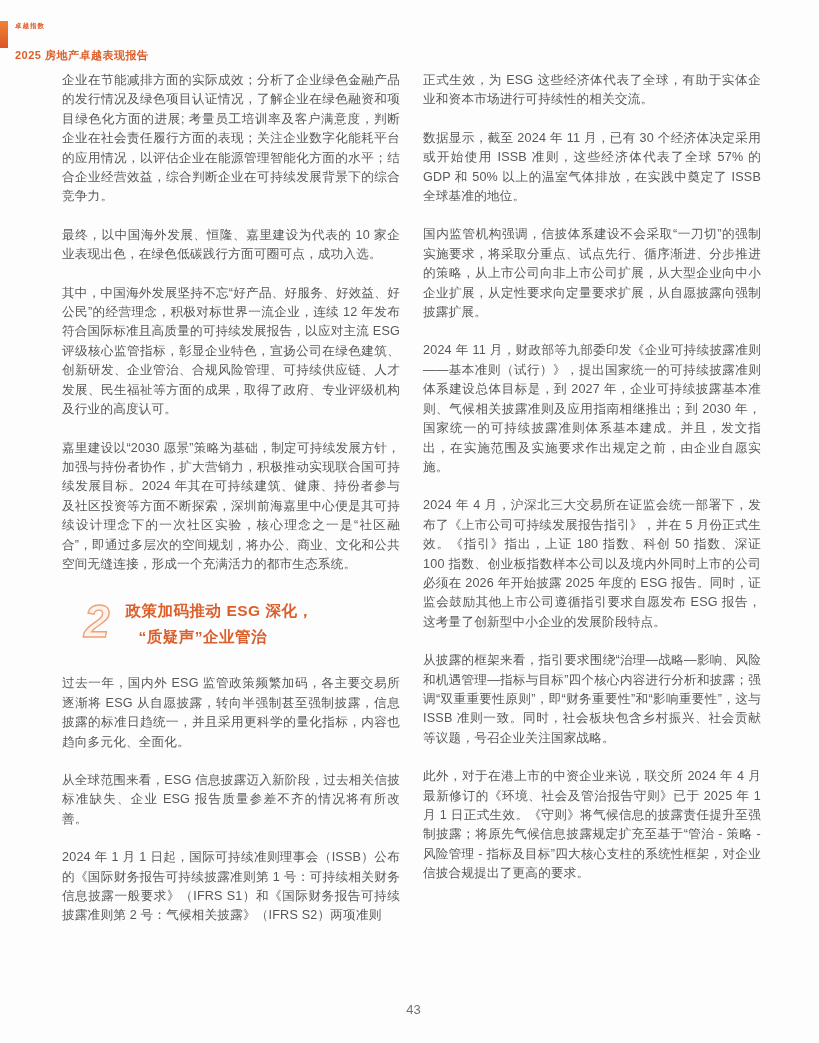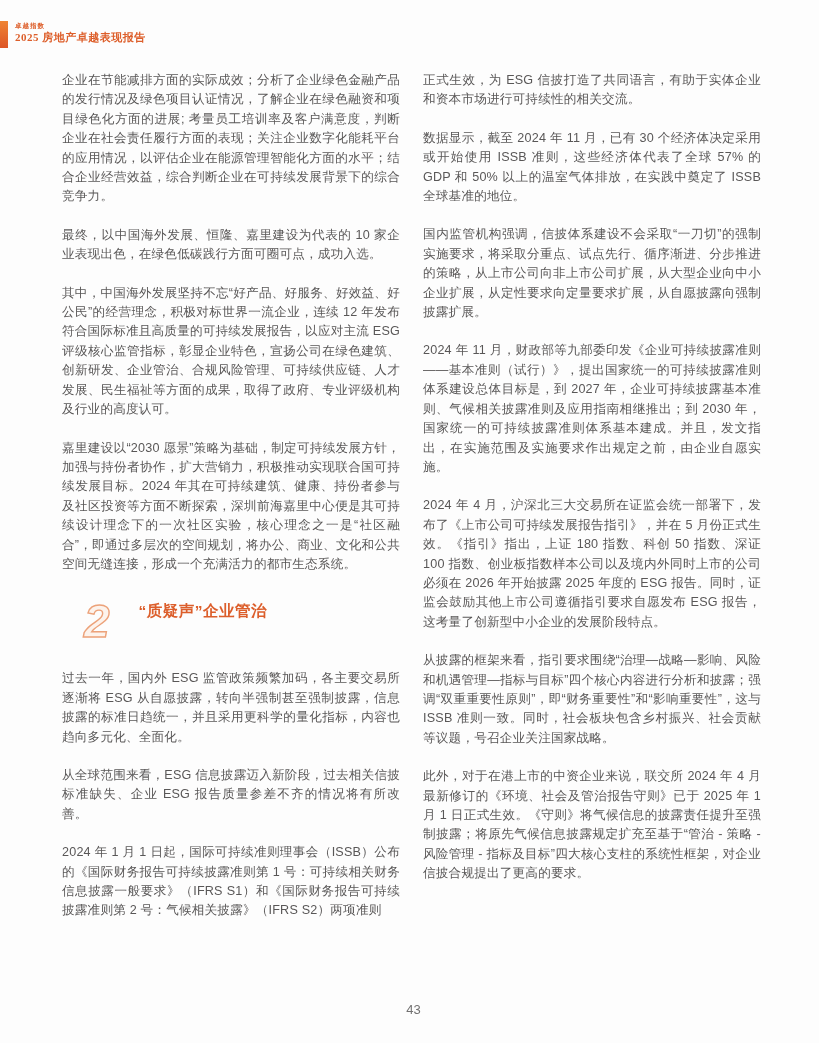--- a/index.html
+++ b/index.html
@@ -18,21 +18,21 @@
     width:8px; height:27px;
     background:linear-gradient(180deg,#ef8434 0%, #dd5526 100%);
   }
   .header-text { margin-left:7px; padding-top:1px; }
   .header-eyebrow {
     font-size:6.5px; font-weight:bold; letter-spacing:1px;
     color:#dd5f2b; line-height:8px;
   }
   .header-title {
     font-size:11px; font-weight:bold; letter-spacing:0.5px;
-    color:#dd5f2b; line-height:15px; margin-top:0;font-family:Liberation Serif, serif;
+    color:#dd5f2b; line-height:15px; margin-top:18px;
   }
   
   .columns {
     position:absolute; top:71px; left:62px;
     width:699px;
     display:flex; gap:23px;justify-content:flex-end;
   }
   .col { width:338px; }
   .col p {
     font-size:12.6px;
@@ -87,31 +87,32 @@
 
     <div class="col">
       <p>企业在节能减排方面的实际成效；分析了企业绿色金融产品的发行情况及绿色项目认证情况，了解企业在绿色融资和项目绿色化方面的进展; 考量员工培训率及客户满意度，判断企业在社会责任履行方面的表现；关注企业数字化能耗平台的应用情况，以评估企业在能源管理智能化方面的水平；结合企业经营效益，综合判断企业在可持续发展背景下的综合竞争力。</p>
       <p>最终，以中国海外发展、恒隆、嘉里建设为代表的 10 家企业表现出色，在绿色低碳践行方面可圈可点，成功入选。</p>
       <p>其中，中国海外发展坚持不忘“好产品、好服务、好效益、好公民”的经营理念，积极对标世界一流企业，连续 12 年发布符合国际标准且高质量的可持续发展报告，以应对主流 ESG 评级核心监管指标，彰显企业特色，宣扬公司在绿色建筑、创新研发、企业管治、合规风险管理、可持续供应链、人才发展、民生福祉等方面的成果，取得了政府、专业评级机构及行业的高度认可。</p>
       <p>嘉里建设以“2030 愿景”策略为基础，制定可持续发展方针，加强与持份者协作，扩大营销力，积极推动实现联合国可持续发展目标。2024 年其在可持续建筑、健康、持份者参与及社区投资等方面不断探索，深圳前海嘉里中心便是其可持续设计理念下的一次社区实验，核心理念之一是“社区融合”，即通过多层次的空间规划，将办公、商业、文化和公共空间无缝连接，形成一个充满活力的都市生态系统。</p>
 
       <div class="section-heading">
         <div class="section-number">2</div>
         <div class="section-title">
+          <div class="line1">政策加码推动 ESG 深化，</div>
           <div class="line2">“质疑声”企业管治</div>
         </div>
       </div>
 
       <p>过去一年，国内外 ESG 监管政策频繁加码，各主要交易所逐渐将 ESG 从自愿披露，转向半强制甚至强制披露，信息披露的标准日趋统一，并且采用更科学的量化指标，内容也趋向多元化、全面化。</p>
       <p>从全球范围来看，ESG 信息披露迈入新阶段，过去相关信披标准缺失、企业 ESG 报告质量参差不齐的情况将有所改善。</p>
       <p>2024 年 1 月 1 日起，国际可持续准则理事会（ISSB）公布的《国际财务报告可持续披露准则第 1 号：可持续相关财务信息披露一般要求》（IFRS S1）和《国际财务报告可持续披露准则第 2 号：气候相关披露》（IFRS S2）两项准则</p>
     </div>
 
     <div class="col">
-      <p>正式生效，为 ESG 信披打造了共同语言，有助于实体企业和资本市场进行可持续性的相关交流。</p>
+      <p>正式生效，为 ESG 这些经济体代表了全球，有助于实体企业和资本市场进行可持续性的相关交流。</p>
       <p>数据显示，截至 2024 年 11 月，已有 30 个经济体决定采用或开始使用 ISSB 准则，这些经济体代表了全球 57% 的 GDP 和 50% 以上的温室气体排放，在实践中奠定了 ISSB 全球基准的地位。</p>
       <p>国内监管机构强调，信披体系建设不会采取“一刀切”的强制实施要求，将采取分重点、试点先行、循序渐进、分步推进的策略，从上市公司向非上市公司扩展，从大型企业向中小企业扩展，从定性要求向定量要求扩展，从自愿披露向强制披露扩展。</p>
       <p>2024 年 11 月，财政部等九部委印发《企业可持续披露准则——基本准则（试行）》，提出国家统一的可持续披露准则体系建设总体目标是，到 2027 年，企业可持续披露基本准则、气候相关披露准则及应用指南相继推出；到 2030 年，国家统一的可持续披露准则体系基本建成。并且，发文指出，在实施范围及实施要求作出规定之前，由企业自愿实施。</p>
       <p>2024 年 4 月，沪深北三大交易所在证监会统一部署下，发布了《上市公司可持续发展报告指引》，并在 5 月份正式生效。《指引》指出，上证 180 指数、科创 50 指数、深证 100 指数、创业板指数样本公司以及境内外同时上市的公司必须在 2026 年开始披露 2025 年度的 ESG 报告。同时，证监会鼓励其他上市公司遵循指引要求自愿发布 ESG 报告，这考量了创新型中小企业的发展阶段特点。</p>
       <p>从披露的框架来看，指引要求围绕“治理—战略—影响、风险和机遇管理—指标与目标”四个核心内容进行分析和披露；强调“双重重要性原则”，即“财务重要性”和“影响重要性”，这与 ISSB 准则一致。同时，社会板块包含乡村振兴、社会贡献等议题，号召企业关注国家战略。</p>
       <p>此外，对于在港上市的中资企业来说，联交所 2024 年 4 月最新修订的《环境、社会及管治报告守则》已于 2025 年 1 月 1 日正式生效。《守则》将气候信息的披露责任提升至强制披露；将原先气候信息披露规定扩充至基于“管治 - 策略 - 风险管理 - 指标及目标”四大核心支柱的系统性框架，对企业信披合规提出了更高的要求。</p>
     </div>
 
   </div>
 

